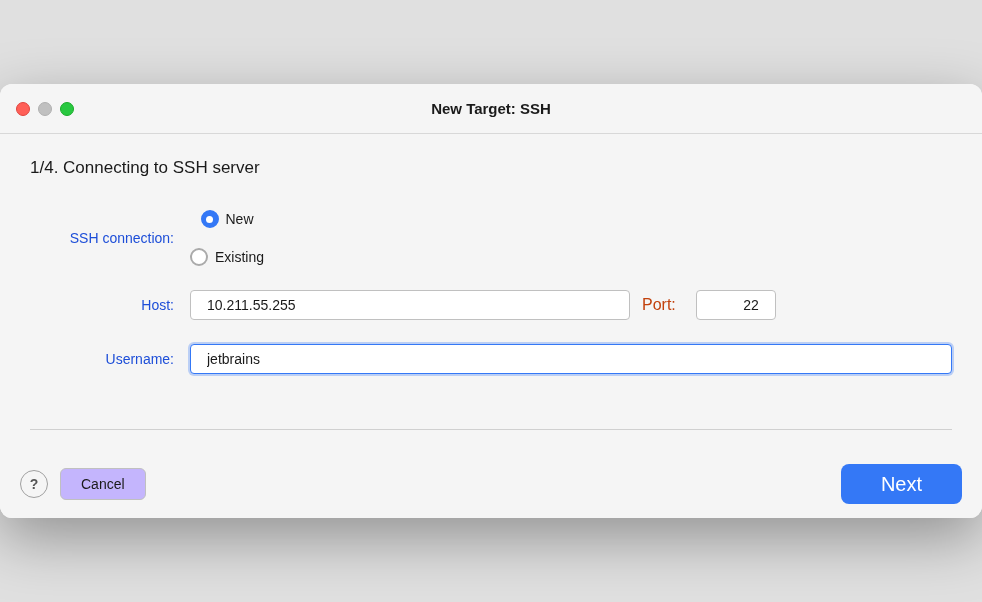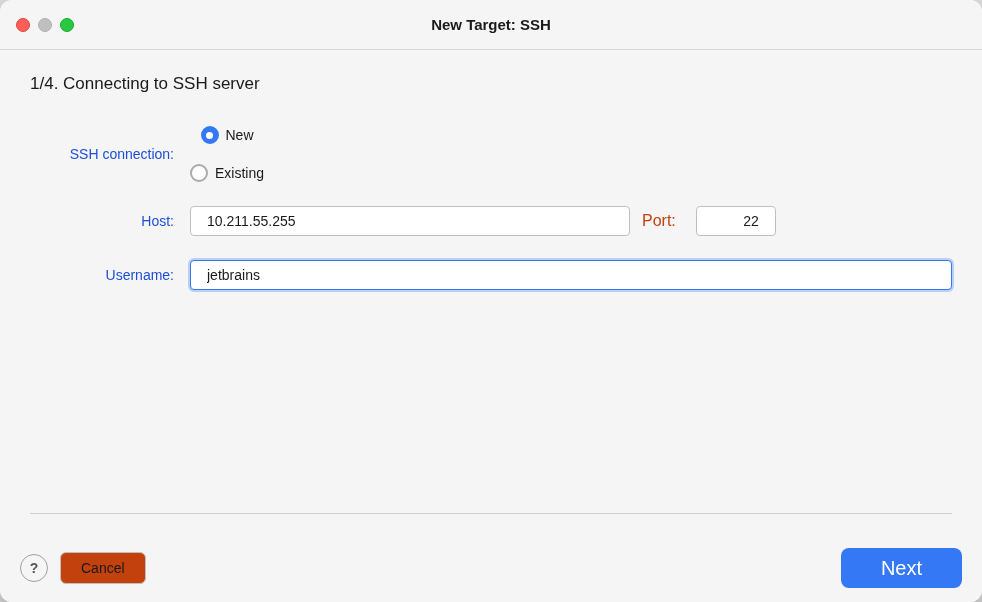--- a/index.html
+++ b/index.html
@@ -12,21 +12,21 @@
       background: #e0e0e0;
       display: flex;
       align-items: center;
       justify-content: center;
       min-height: 100vh;
       font-family: -apple-system, BlinkMacSystemFont, "SF Pro Text", "Helvetica Neue", Arial, sans-serif;
     }
 
     .dialog {
       width: 982px;
-      height: 602px;
+      height: 434px;
       background: #f5f5f5;
       border-radius: 12px;
       box-shadow: 0 20px 60px rgba(0,0,0,0.35);
       display: flex;
       flex-direction: column;
       overflow: hidden;
       position: relative;
     }
 
     
@@ -233,21 +233,21 @@
       color: #555;
       font-size: 14px;
       font-weight: 600;
     }
 
     .cancel-button {
       height: 32px;
       padding: 0 20px;
       border: 1px solid #c0c0c0;
       border-radius: 6px;
-      background: #c2410c;
+      background: #c4b5fd;
       font-size: 14px;
       color: #1a1a1a;
       cursor: pointer;
     }
 
     .next-button {
       height: 40px;
       padding: 0 40px;
       border: none;
       border-radius: 8px;

